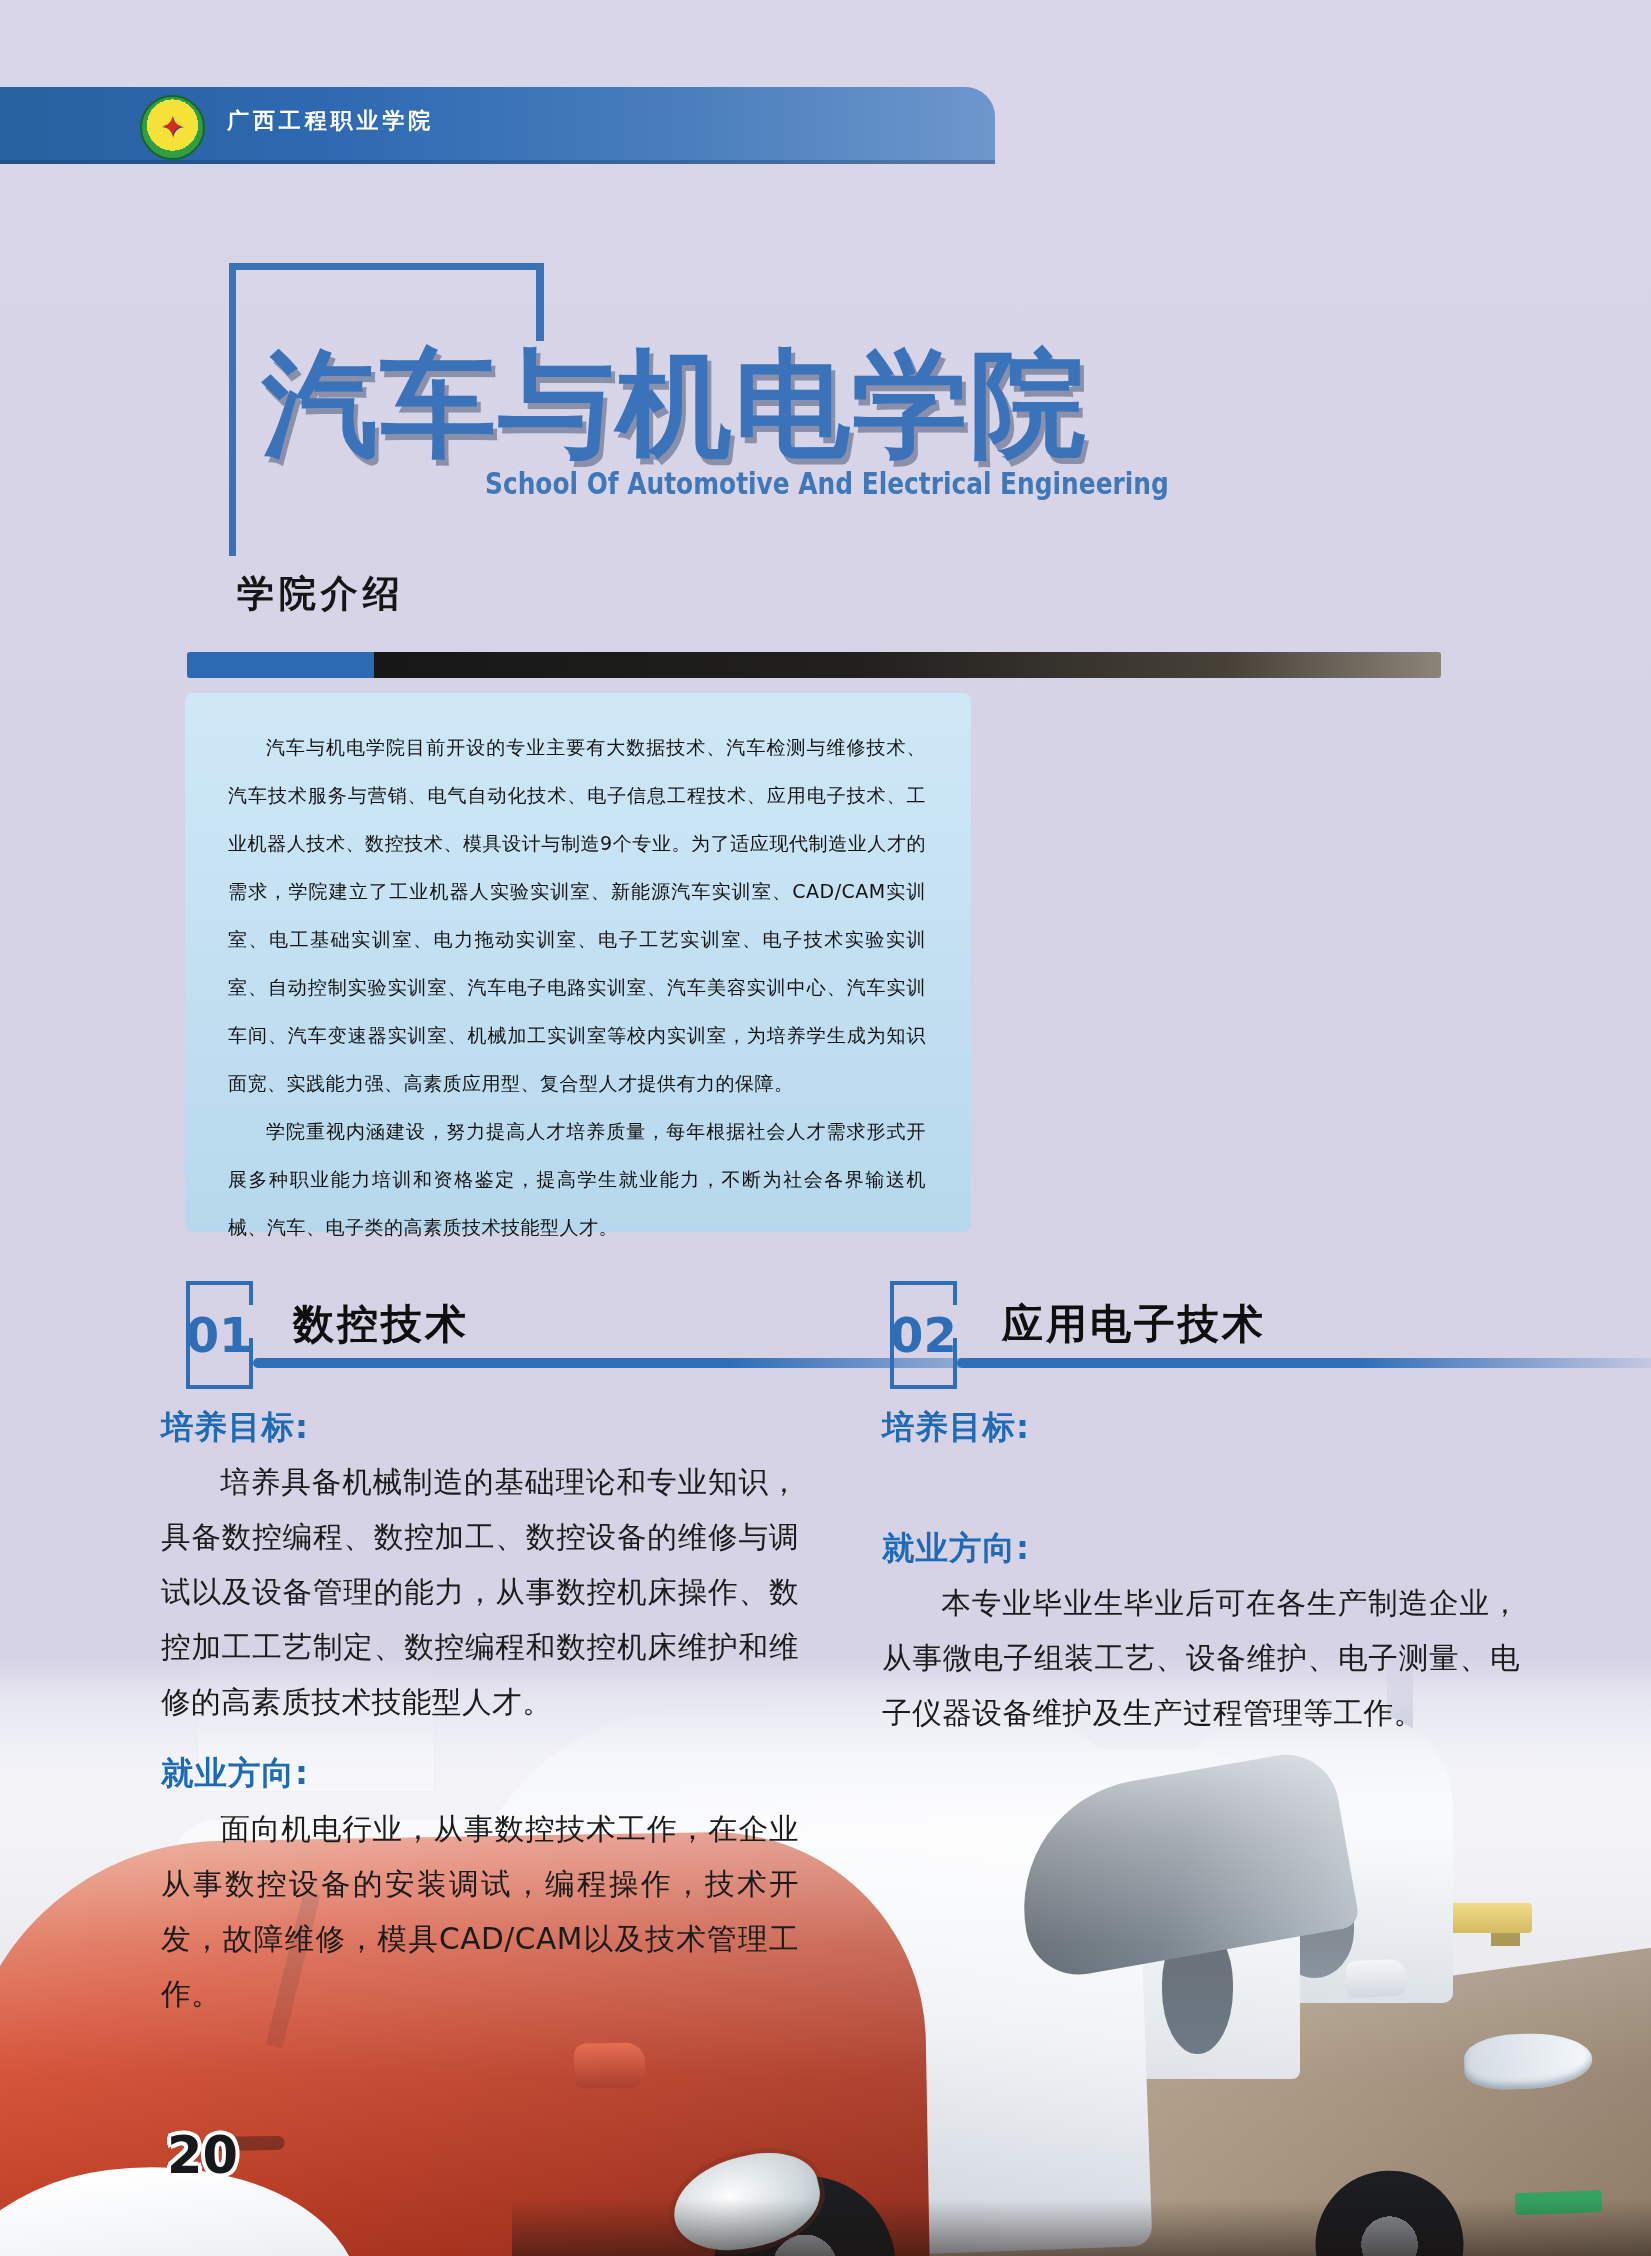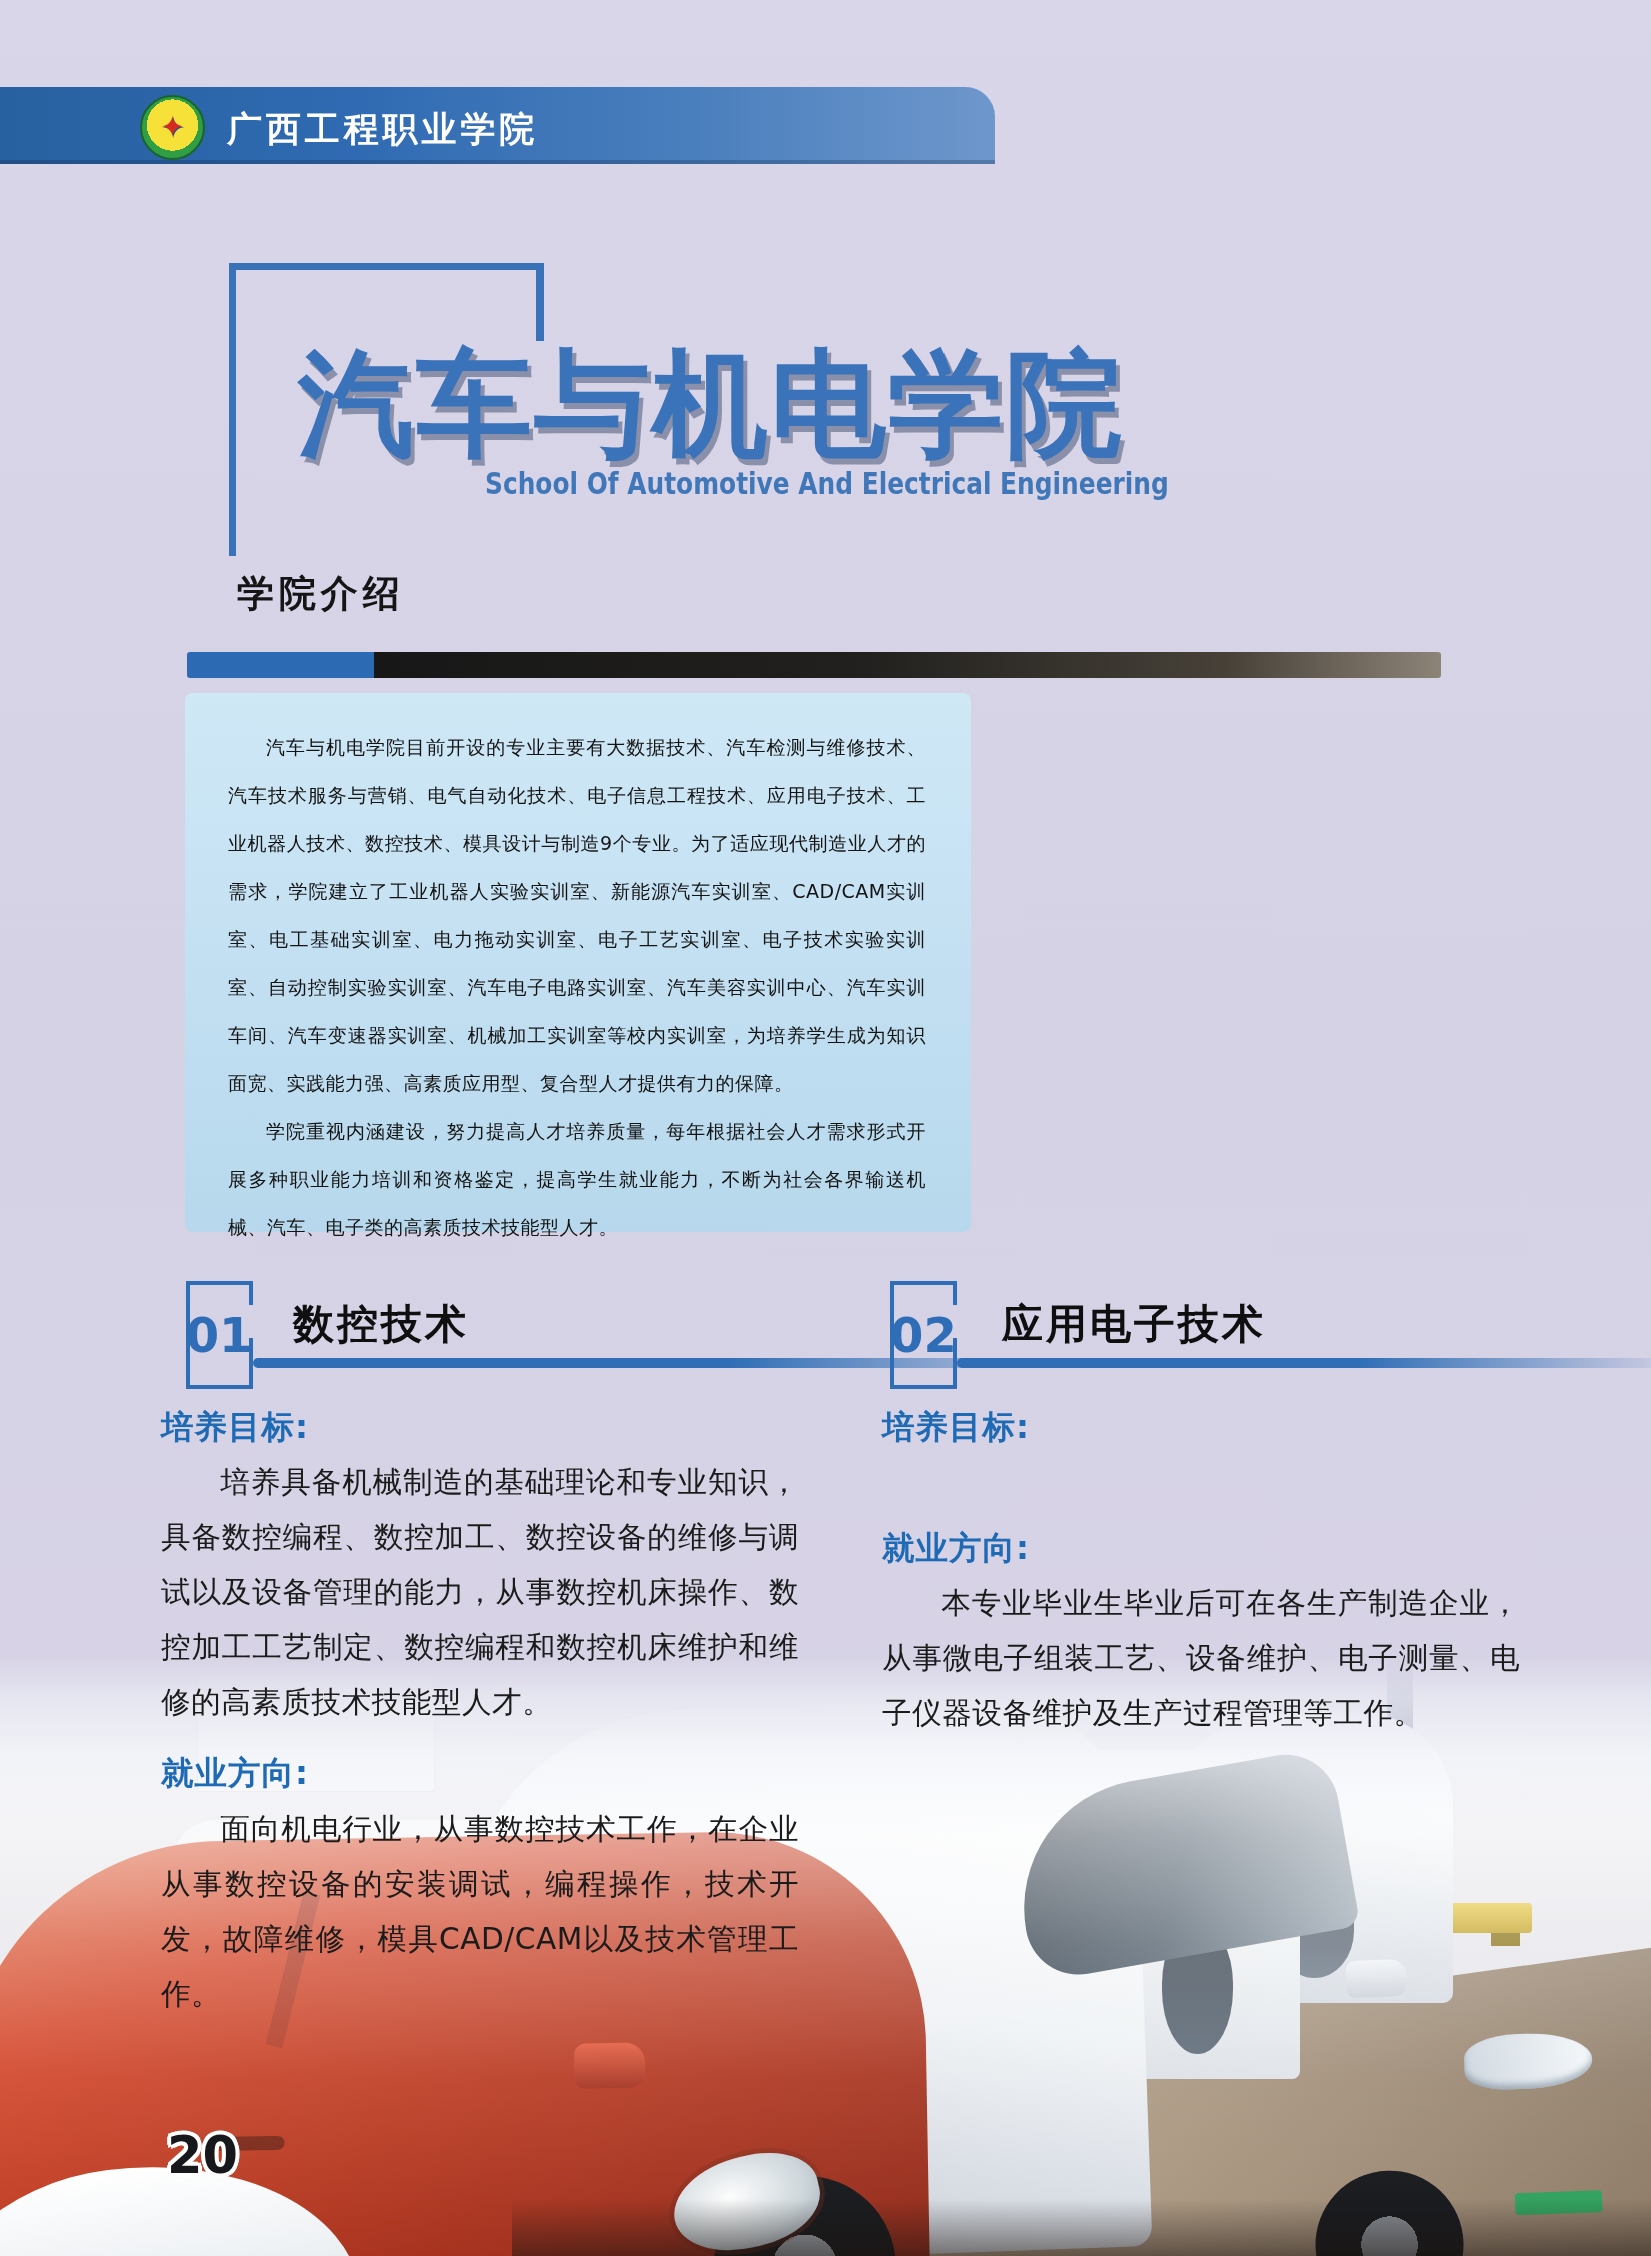--- a/index.html
+++ b/index.html
@@ -15,40 +15,39 @@
     background:linear-gradient(90deg,#28619f 0%,#2f6ab2 35%,#4a7fbd 70%,#6e97cc 100%);
     box-shadow:inset 0 -3.9px 0 rgba(10,30,60,.25);
   }
   .logo{
     position:absolute;left:140px;top:7.9px;width:61px;height:61px;border-radius:50%;
     background:radial-gradient(circle at 50% 46%,#f6e138 0 57%,#2f9e45 57% 100%);
     border:2px solid #19642a;display:flex;align-items:center;justify-content:center;
   }
   .logo-star{font-size:29.6px;line-height:1;color:#d62b1f;text-shadow:1px 1px 0 #1d4e9e;}
   .header-zh{
-    position:absolute;left:227px;top:18.7px;font-size:35px;font-weight:700;color:#ffffff;
+    position:absolute;left:227px;top:18.7px;font-size:22px;font-weight:700;color:#ffffff;
     letter-spacing:3.9px;font-family:"DejaVu Serif",serif;white-space:nowrap;
   }
   .header-en{
     position:absolute;left:493px;top:24.6px;font-size:25.6px;color:#e8f1fb;
     font-family:"DejaVu Serif",serif;letter-spacing:1px;white-space:nowrap;
   }
   
   .hero-frame{
     position:absolute;left:229px;top:263px;width:308px;height:286px;
     border-left:7.9px solid #3a72b8;border-top:7.9px solid #3a72b8;
   }
   .hero-frame::after{
     content:"";position:absolute;right:0;top:0;width:7.9px;height:71px;background:#3a72b8;
   }
   .hero-title{
     position:absolute;left:262px;top:327px;font-size:116px;font-weight:900;color:#3a73ba;
     letter-spacing:2px;white-space:nowrap;z-index:2;
     text-shadow:3.9px 5.9px 0 rgba(32,50,84,.42);
-    margin-left:36px;
   }
   .hero-sub{
     position:absolute;left:485px;top:467px;font-size:29.6px;font-weight:700;color:#3f77b8;
     transform:scaleX(.84);transform-origin:left center;white-space:nowrap;z-index:2;
   }
   
   .intro-heading{
     position:absolute;left:193px;top:569px;font-size:37px;font-weight:700;color:#151515;
     font-family:"DejaVu Serif",serif;letter-spacing:4.9px;margin-left:44px;
   }

